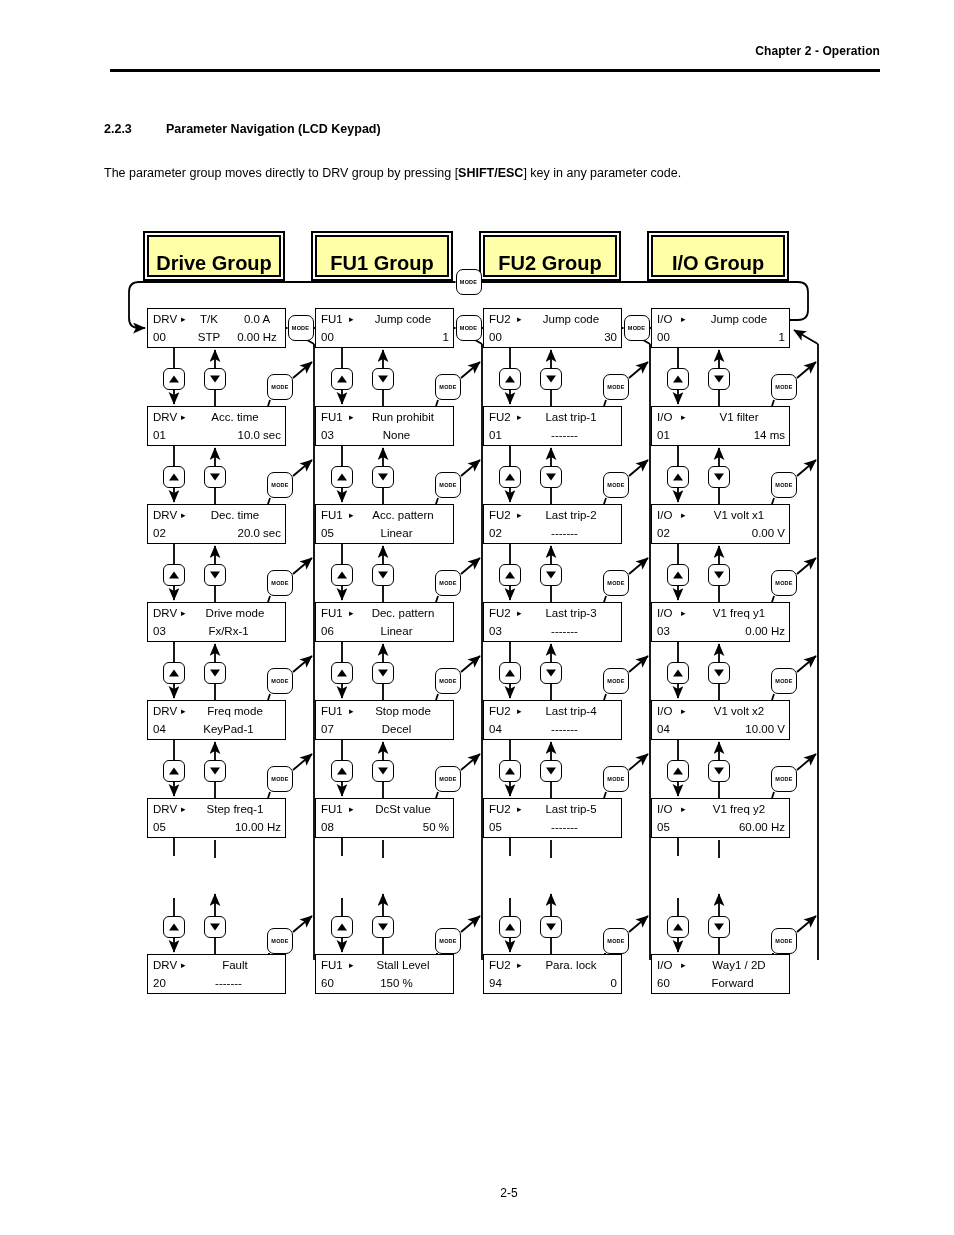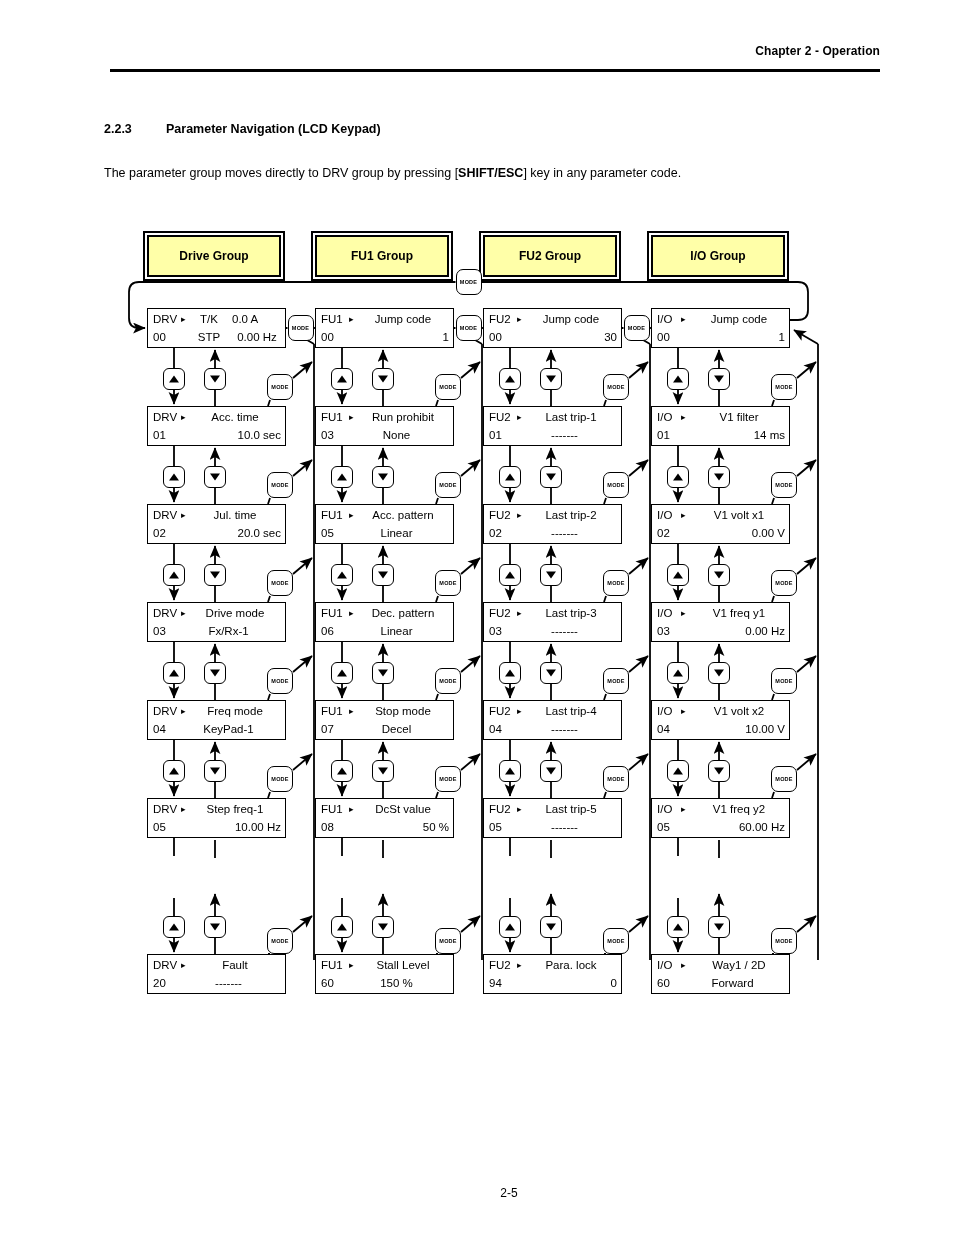--- a/index.html
+++ b/index.html
@@ -80,23 +80,23 @@
 
   
   .group-head {
     position: absolute;
     width: 130px;
     height: 38px;
     background: #ffffa8;
     border: 2px solid #000;
     box-shadow: 0 0 0 2px #ffffff, 0 0 0 4px #000000;
     display: flex;
-    align-items: center;
+    align-items: flex-end;
     justify-content: center;
-    font-size: 12px;
+    font-size: 20px;
     font-weight: bold;
     top: 235px;
   }
 
   
   .lcd {
     position: absolute;
     width: 139px;
     height: 40px;
     border: 1.6px solid #000;
@@ -401,21 +401,21 @@
 <div class="group-head" style="left:651px">
   <span>I/O Group</span>
 </div>
 
 <div id="widgets">
     <div class="lcd" style="left:147px;top:308px">
       <div class="ln ln1">
         <span class="grp">DRV</span>
         <span class="tri" style="left:33px">▸</span>
         <span class="name" style="left:38px;width:46px;text-align:center">T/K</span>
-        <span class="val" style="left:84px;width:50px;text-align:left">0.0 A</span>
+        <span class="val" style="left:84px;width:50px;text-align:center">0.0 A</span>
       </div>
       <div class="ln ln2">
         <span class="code">00</span>
         <span class="name" style="left:38px;width:46px;text-align:center">STP</span>
         <span class="val" style="left:84px;width:50px;text-align:center">0.00 Hz</span>
       </div>
     </div>
     <div class="lcd" style="left:147px;top:406px">
       <div class="ln ln1">
         <span class="grp">DRV</span>
@@ -424,21 +424,21 @@
       </div>
       <div class="ln ln2">
         <span class="code">01</span>
         <span class="val">10.0 sec</span>
       </div>
     </div>
     <div class="lcd" style="left:147px;top:504px">
       <div class="ln ln1">
         <span class="grp">DRV</span>
         <span class="tri" style="left:33px">▸</span>
-        <span class="name">Jul. time</span>
+        <span class="name">Dec. time</span>
       </div>
       <div class="ln ln2">
         <span class="code">02</span>
         <span class="val">20.0 sec</span>
       </div>
     </div>
     <div class="lcd" style="left:147px;top:602px">
       <div class="ln ln1">
         <span class="grp">DRV</span>
         <span class="tri" style="left:33px">▸</span>

